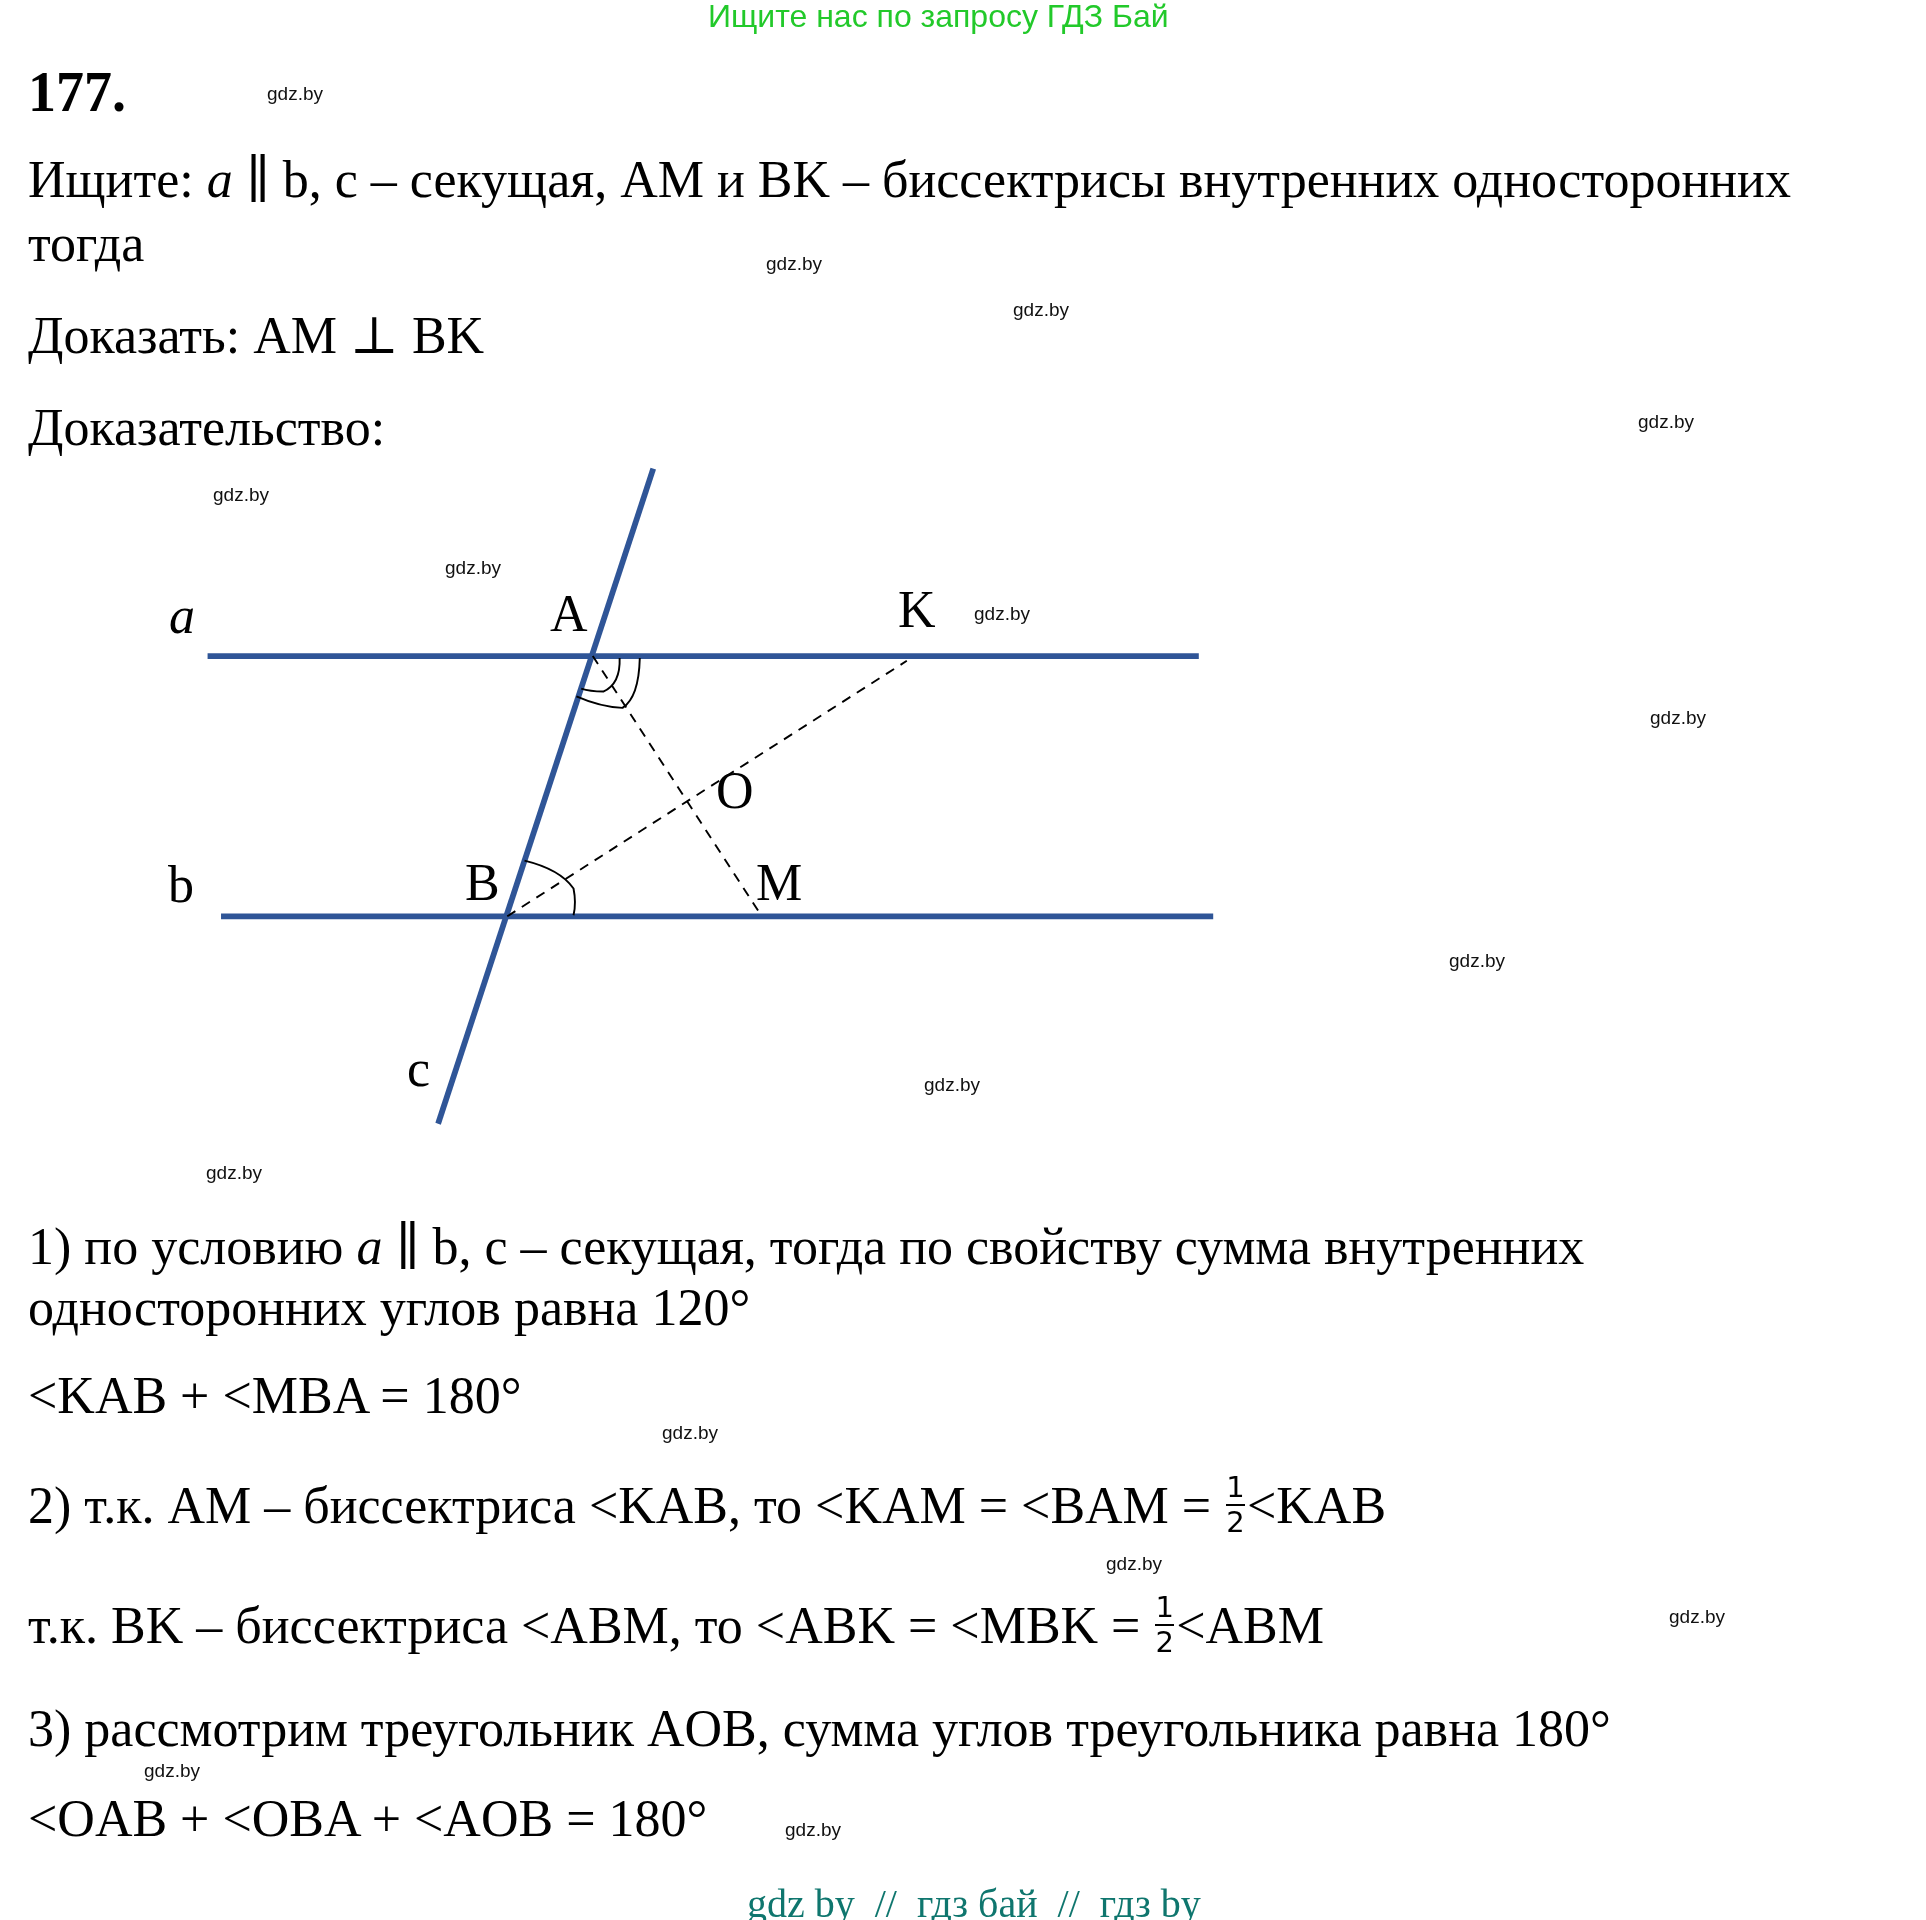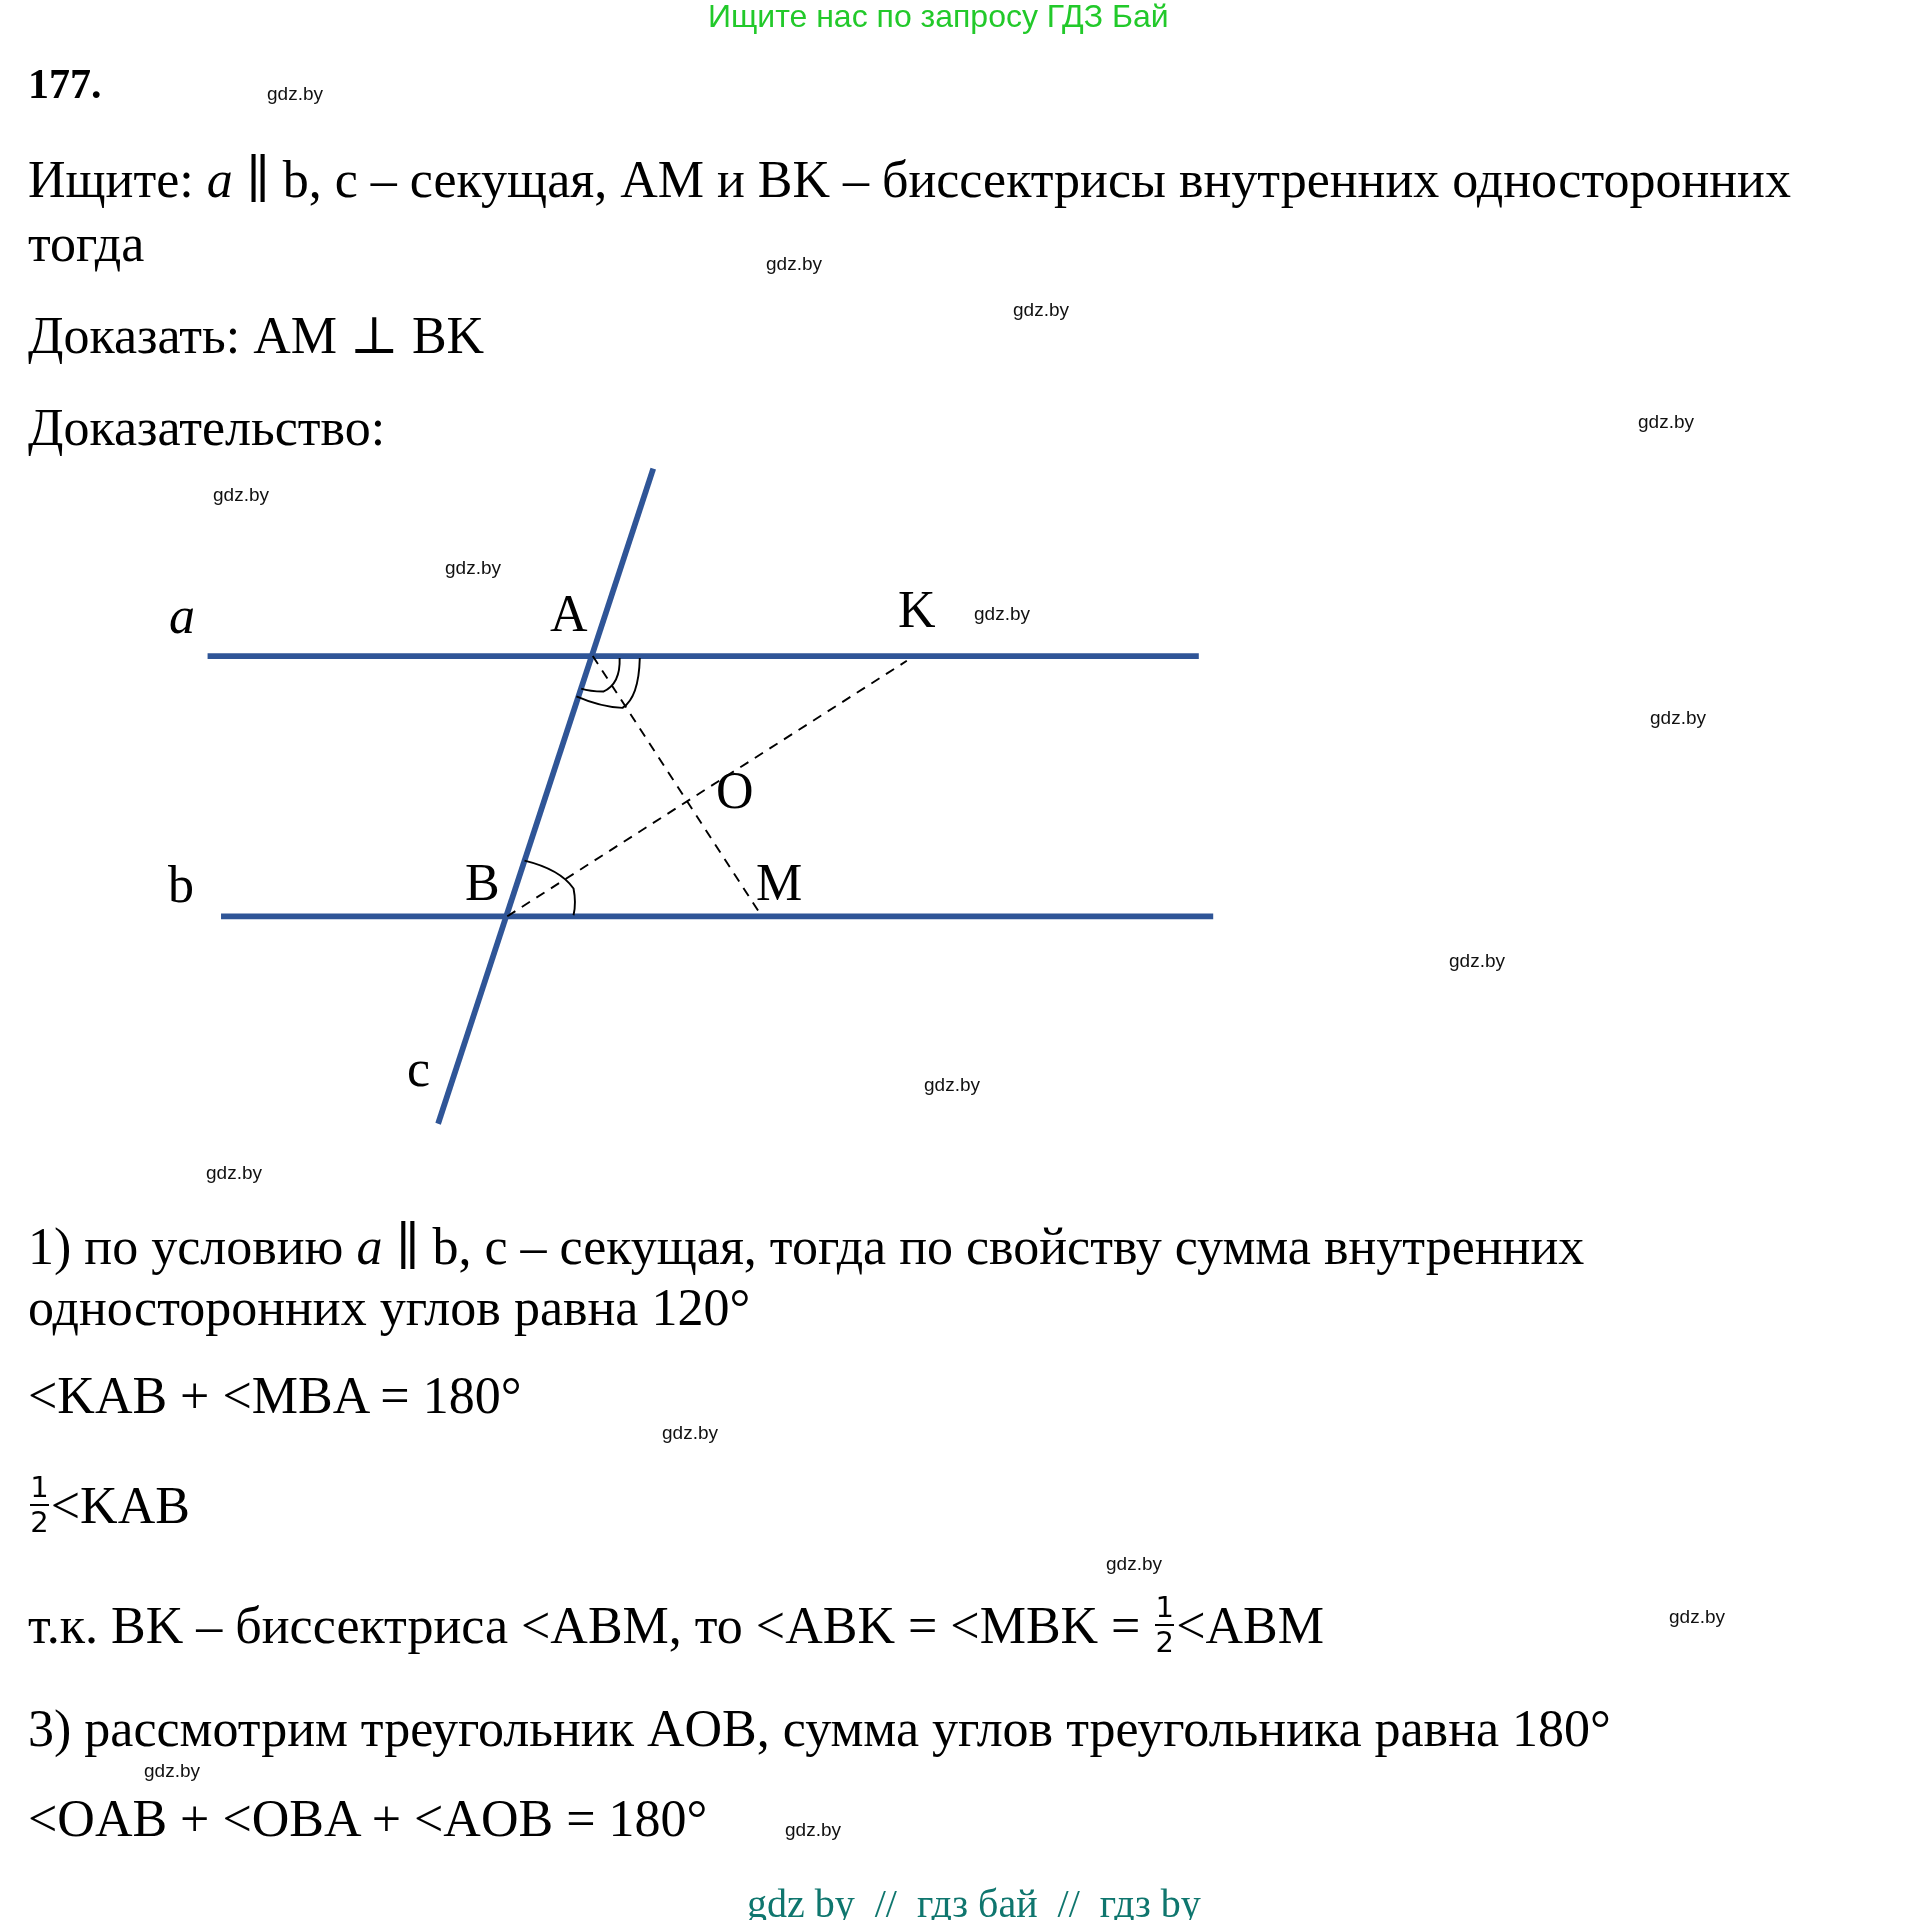--- a/index.html
+++ b/index.html
@@ -4,21 +4,21 @@
 <style>
   html, body { margin:0; padding:0; background:#ffffff; }
   body { width:1926px; height:1920px; position:relative; overflow:hidden; }
   .serif { font-family: "Liberation Serif", "DejaVu Serif", serif; color:#000; }
   .sans { font-family: "Liberation Sans", "DejaVu Sans", sans-serif; }
   .abs { position:absolute; white-space:nowrap; }
   .line { font-size:52px; line-height:1; }
   .wm { font-size:19px; color:#111; }
   .header { font-size:32px; color:#22c92a; }
   .footer { font-size:40px; color:#0f766e;font-family:Liberation Serif, serif; }
-  .num { font-size:42px; font-weight:bold; }
+  .num { font-size:56px; font-weight:bold; }
   .frac { display:inline-block; vertical-align:middle; text-align:center; font-family:"DejaVu Sans", sans-serif; font-size:29px; line-height:1; margin:0 1.9px; position:relative; top:-5.8px; }
   .frac span { display:block; }
   .frac .bar { border-top:2.9px solid #000; width:19px; margin:1.9px auto; height:0; }
   .it { font-style:italic; }
   .label { font-size:52px; }
 </style>
 </head>
 <body>
 
 <div class="abs sans header" style="left:708px; top:-1.9px;">Ищите нас по запросу ГДЗ Бай</div>
@@ -61,21 +61,21 @@
 <div class="abs serif label" style="left:465px; top:853px;">B</div>
 <div class="abs serif label" style="left:756px; top:853px;">M</div>
 
 <div class="abs serif line" style="left:28px; top:1221px;">
   <span>1) по условию </span><span class="it">a</span><span> ∥ b, c – секущая, тогда по свойству сумма внутренних</span>
 </div>
 <div class="abs serif line" style="left:28px; top:1282px;">односторонних углов равна 120°</div>
 <div class="abs serif line" style="left:28px; top:1370px;">&lt;KAB + &lt;MBA = 180°</div>
 
 <div class="abs serif line" style="left:28px; top:1479px;">
-  <span class="frac"><span>1</span><span class="bar"></span><span>2</span></span><span>&lt;KAB</span>
+  <span>2) т.к. AM – биссектриса &lt;KAB, то &lt;KAM = &lt;BAM = </span><span class="frac"><span>1</span><span class="bar"></span><span>2</span></span><span>&lt;KAB</span>
 </div>
 <div class="abs serif line" style="left:28px; top:1599px;">
   <span>т.к. BK – биссектриса &lt;ABM, то &lt;ABK = &lt;MBK = </span><span class="frac"><span>1</span><span class="bar"></span><span>2</span></span><span>&lt;ABM</span>
 </div>
 
 <div class="abs serif line" style="left:28px; top:1703px;">3) рассмотрим треугольник AOB, сумма углов треугольника равна 180°</div>
 <div class="abs serif line" style="left:28px; top:1793px;">&lt;OAB + &lt;OBA + &lt;AOB = 180°</div>
 
 <div class="abs sans wm" style="left:267px; top:83px;">gdz.by</div>
 <div class="abs sans wm" style="left:766px; top:253px;">gdz.by</div>

